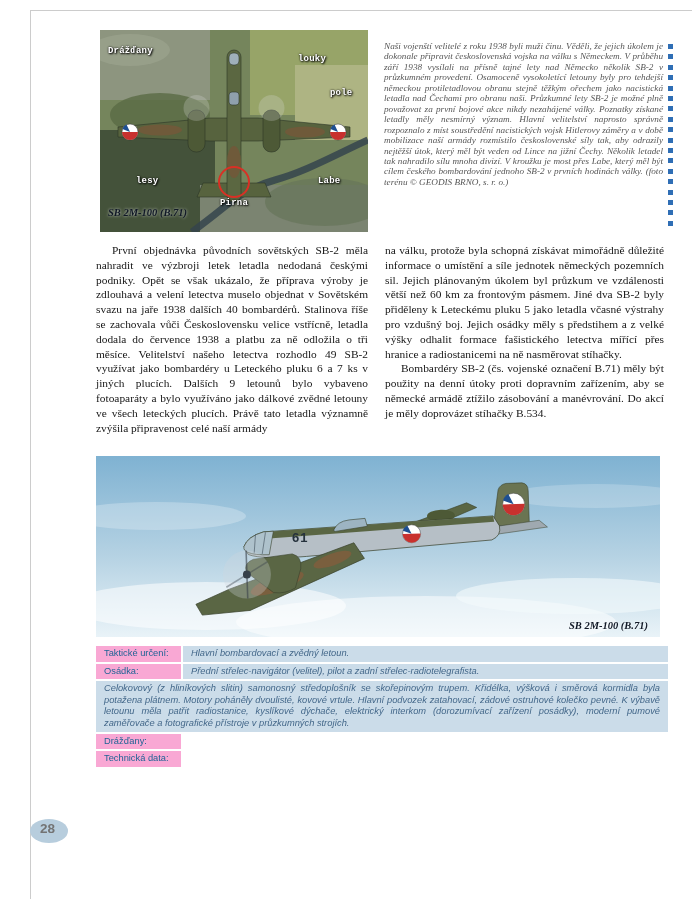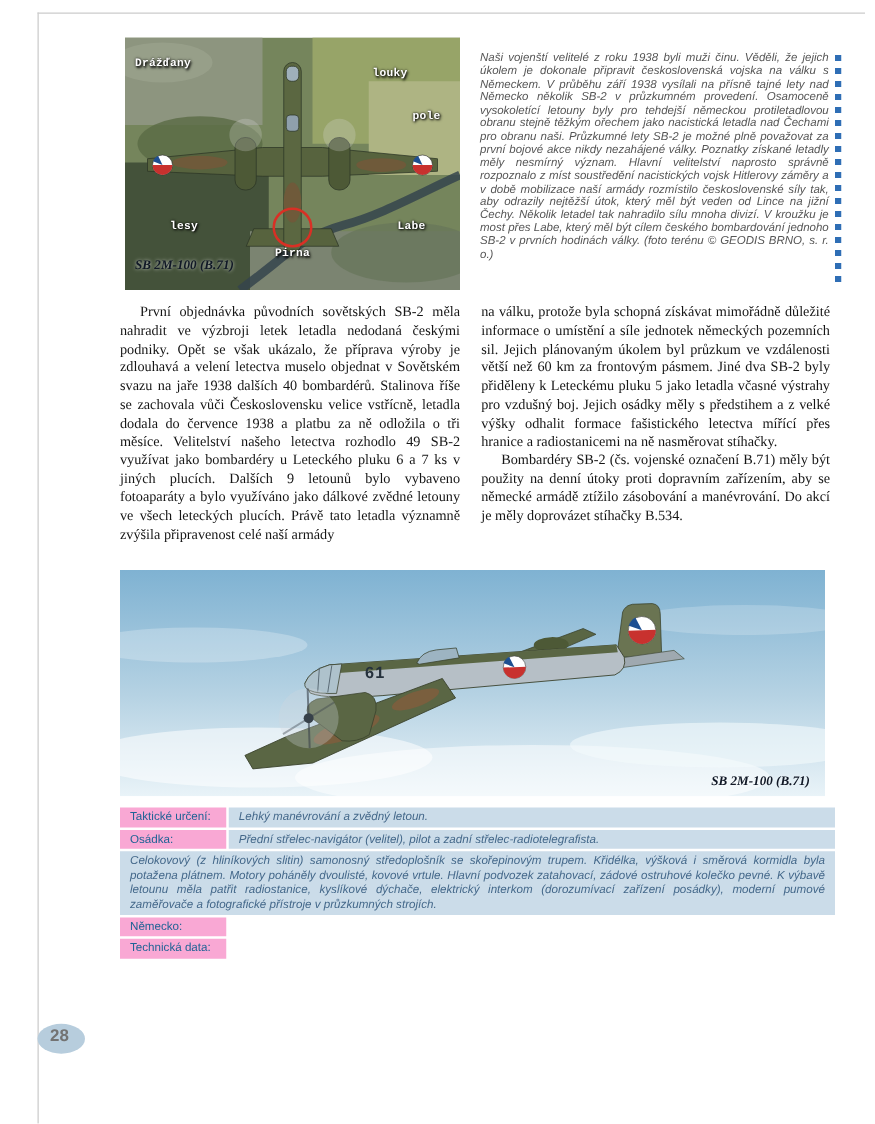--- a/index.html
+++ b/index.html
@@ -25,21 +25,21 @@
   .figure-caption {
     position:absolute; font-style:italic; font-weight:bold; font-size:10.5px;
     color:#101826; text-shadow:0 0 3px rgba(255,255,255,0.75);
     font-family:"Liberation Serif", serif; white-space:nowrap;
   }
   .map-caption { left:8px; bottom:14px; }
 
   
   .intro {
     position:absolute; left:384px; top:41px; width:279px;
-    font-family:Liberation Sans, sans-serif; font-style:italic;
+    font-family:Liberation Serif, serif; font-style:italic;
     font-size:9.2px; line-height:10.45px; color:#565656; text-align:justify;
   }
   .square-strip {
     position:absolute; left:668px; top:44px; width:5px; height:187px;
     background:repeating-linear-gradient(to bottom, #2f6eb5 0px, #2f6eb5 5px, transparent 5px, transparent 10.4px);
   }
 
   
   .col-left  { position:absolute; left:96px;  top:243px; width:272px; }
   .col-right { position:absolute; left:385px; top:243px; width:279px; }
@@ -202,31 +202,31 @@
         <circle cx="150" cy="114" r="4" fill="#37414a"></circle>
       </g>
     </svg>
     <span class="tail-number">61</span>
     <span class="figure-caption main-caption">SB 2M-100 (B.71)</span>
   </div>
 
   <div class="spec-table">
     <div class="spec-row">
       <div class="spec-label">Taktické určení:</div>
-      <div class="spec-value">Lehký manévrování a zvědný letoun.</div>
+      <div class="spec-value">Hlavní bombardovací a zvědný letoun.</div>
     </div>
     <div class="spec-row">
       <div class="spec-label">Osádka:</div>
       <div class="spec-value">Přední střelec-navigátor (velitel), pilot a zadní střelec-radiotelegrafista.</div>
     </div>
     <div class="spec-row">
       <div class="spec-value">Celokovový (z hliníkových slitin) samonosný středoplošník se skořepinovým trupem. Křidélka, výšková i směrová kormidla byla potažena plátnem. Motory poháněly dvoulisté, kovové vrtule. Hlavní podvozek zatahovací, zádové ostruhové kolečko pevné. K výbavě letounu měla patřit radiostanice, kyslíkové dýchače, elektrický interkom (dorozumívací zařízení posádky), moderní pumové zaměřovače a fotografické přístroje v průzkumných strojích.</div>
     </div>
     <div class="spec-row">
-      <div class="spec-label">Německo:</div>
+      <div class="spec-label">Drážďany:</div>
     </div>
     <div class="spec-row">
       <div class="spec-label">Technická data:</div>
     </div>
   </div>
 
   <div class="page-number-ellipse"></div>
   <div class="page-number">28</div>
 </div>
 

